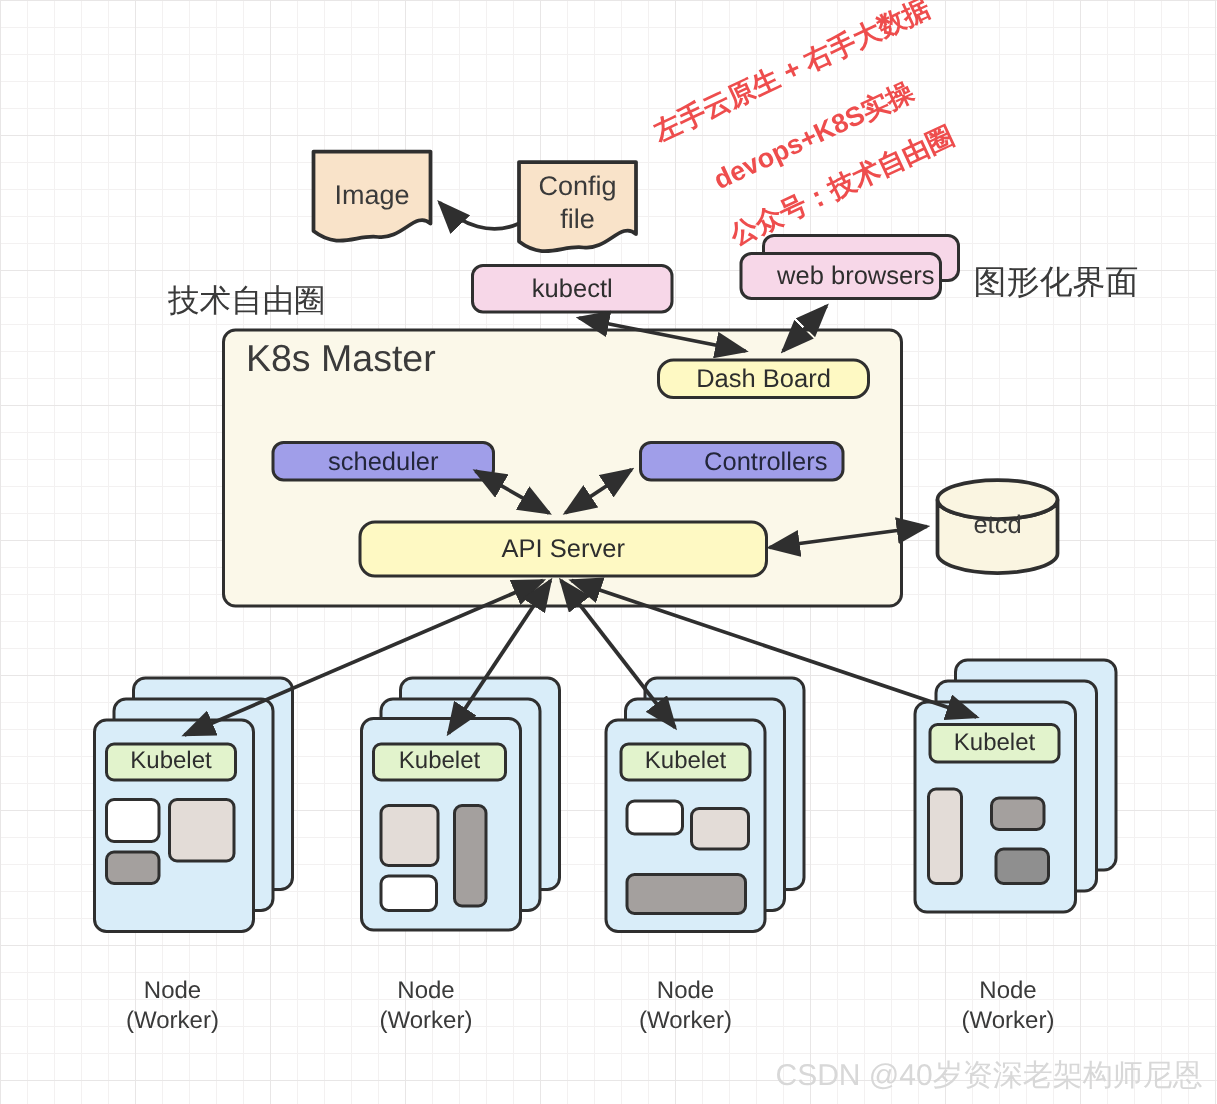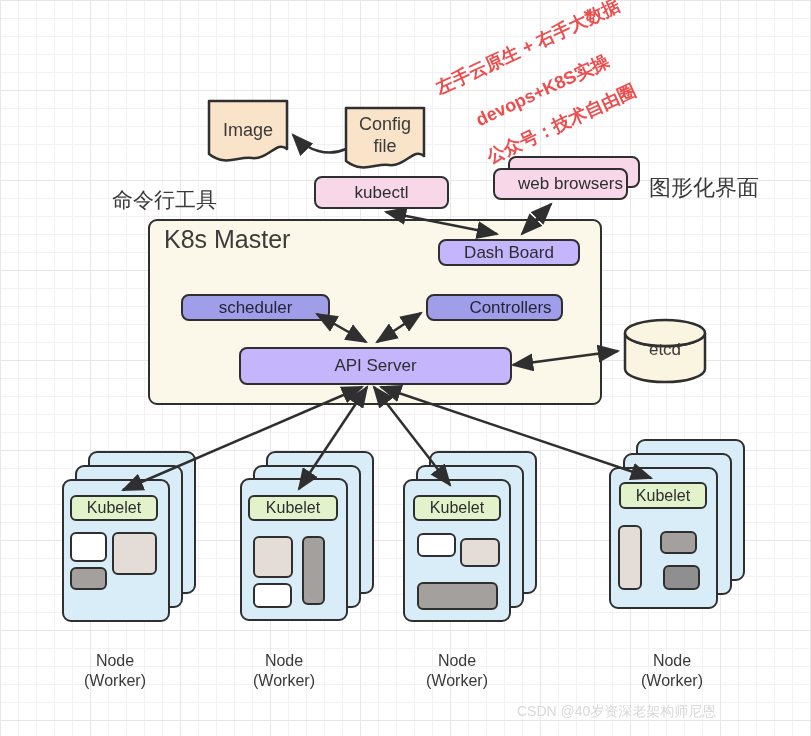--- a/index.html
+++ b/index.html
@@ -12,21 +12,21 @@
       linear-gradient(#f3f1f1 1px, transparent 1px),
       linear-gradient(90deg, #f3f1f1 1px, transparent 1px);
     background-size:90px 90px,90px 90px,18px 18px,18px 18px;
   }
   .box{
     position:absolute;border:2.5px solid #2f2f2f;border-radius:8px;
     display:flex;align-items:center;justify-content:center;
     font-size:17px;color:#2e2e2e;box-sizing:border-box;
   }
   .pink{background:#f7d7e8;}
-  .green{background:#c4b5fd;}
+  .green{background:#fef9c3;border-radius:11px;}
   .purple{background:#a09ee9;color:#23263a;}
   .kgreen{background:#e2f3cc;border-width:2px;border-radius:6px;font-size:16px;}
   .master{
     position:absolute;left:148px;top:219px;width:454px;height:186px;
     background:#fbf8e9;border:2.5px solid #2f2f2f;border-radius:9px;box-sizing:border-box;
   }
   .master-title{position:absolute;left:14px;top:4px;font-size:25px;color:#3b3b3b;}
   .card{
     position:absolute;width:108px;height:143px;background:#d9edf9;
     border:2.5px solid #2f2f2f;border-radius:9px;box-sizing:border-box;
@@ -42,21 +42,21 @@
   .zh-label{position:absolute;font-size:21px;color:#3a3a3a;}
   .red-line{
     position:absolute;font-size:18px;font-weight:600;color:#ee4d4d;
     transform:rotate(-25deg);transform-origin:0 50%;white-space:nowrap;
   }
   .doc-text{
     position:absolute;text-align:center;font-size:18px;color:#3a3a3a;
     white-space:pre-line;line-height:1.2;
   }
   .csdn{
-    position:absolute;left:517px;top:703px;font-size:14px;color:#d8d8d8;white-space:nowrap;
+    position:absolute;left:517px;top:703px;font-size:20px;color:#d8d8d8;white-space:nowrap;
   }
   svg.shape{position:absolute;overflow:visible;}
   #arrows{position:absolute;left:0;top:0;pointer-events:none;}
 </style>
 </head>
 <body>
 
 <div id="canvas">
 
   <div class="red-line" style="left:437px;top:77px;">左手云原生 + 右手大数据</div>
@@ -76,21 +76,21 @@
 
   <div class="box pink" style="left:314px;top:176px;width:135px;height:33px;">
     <span>kubectl</span>
   </div>
 
   <div class="box pink" style="left:508px;top:156px;width:132px;height:32px;"></div>
   <div class="box pink" style="left:493px;top:168px;width:135px;height:32px;padding-left:20px;">
     <span>web browsers</span>
   </div>
 
-  <div class="zh-label" style="left:112px;top:186px;">命令行工具</div>
+  <div class="zh-label" style="left:112px;top:186px;">技术自由圈</div>
   <div class="zh-label" style="left:649px;top:173px;font-size:22px;">图形化界面</div>
 
   <div class="master">
     <div class="master-title">K8s Master</div>
     <div class="box green" style="left:288px;top:18px;width:142px;height:27px;">
       <span>Dash Board</span>
     </div>
     <div class="box purple" style="left:31px;top:73px;width:149px;height:27px;">
       <span>scheduler</span>
     </div>

